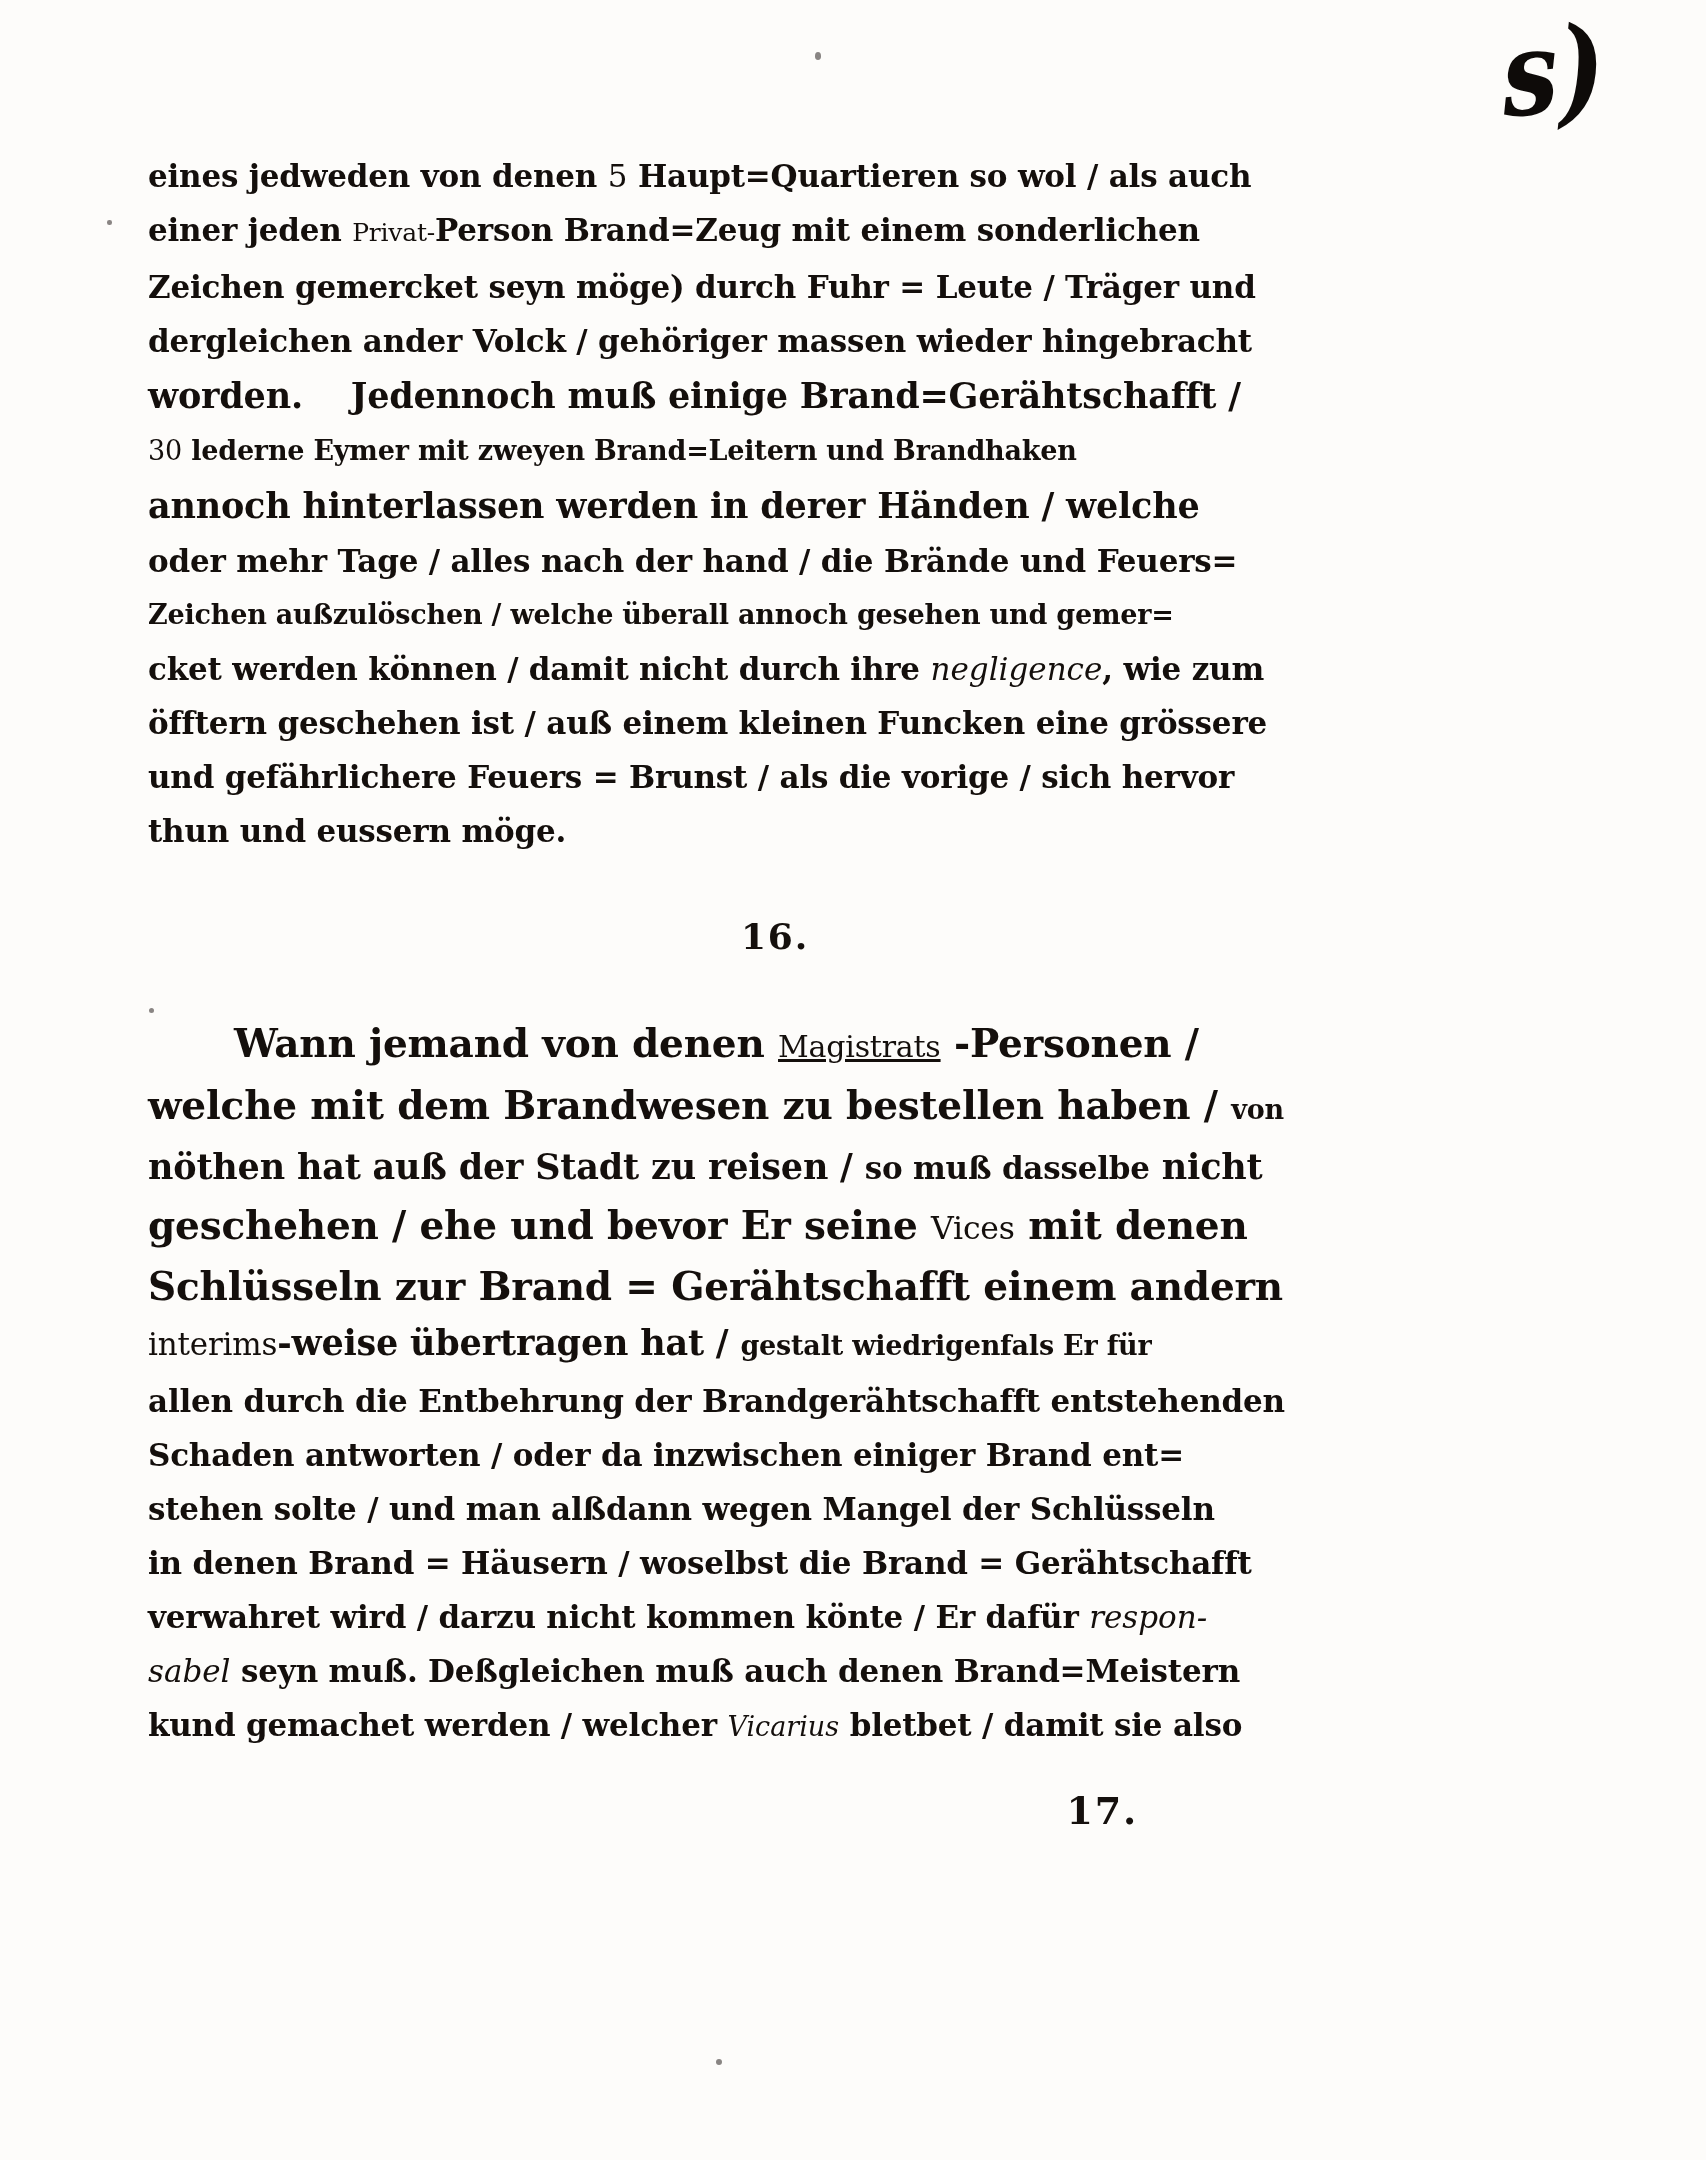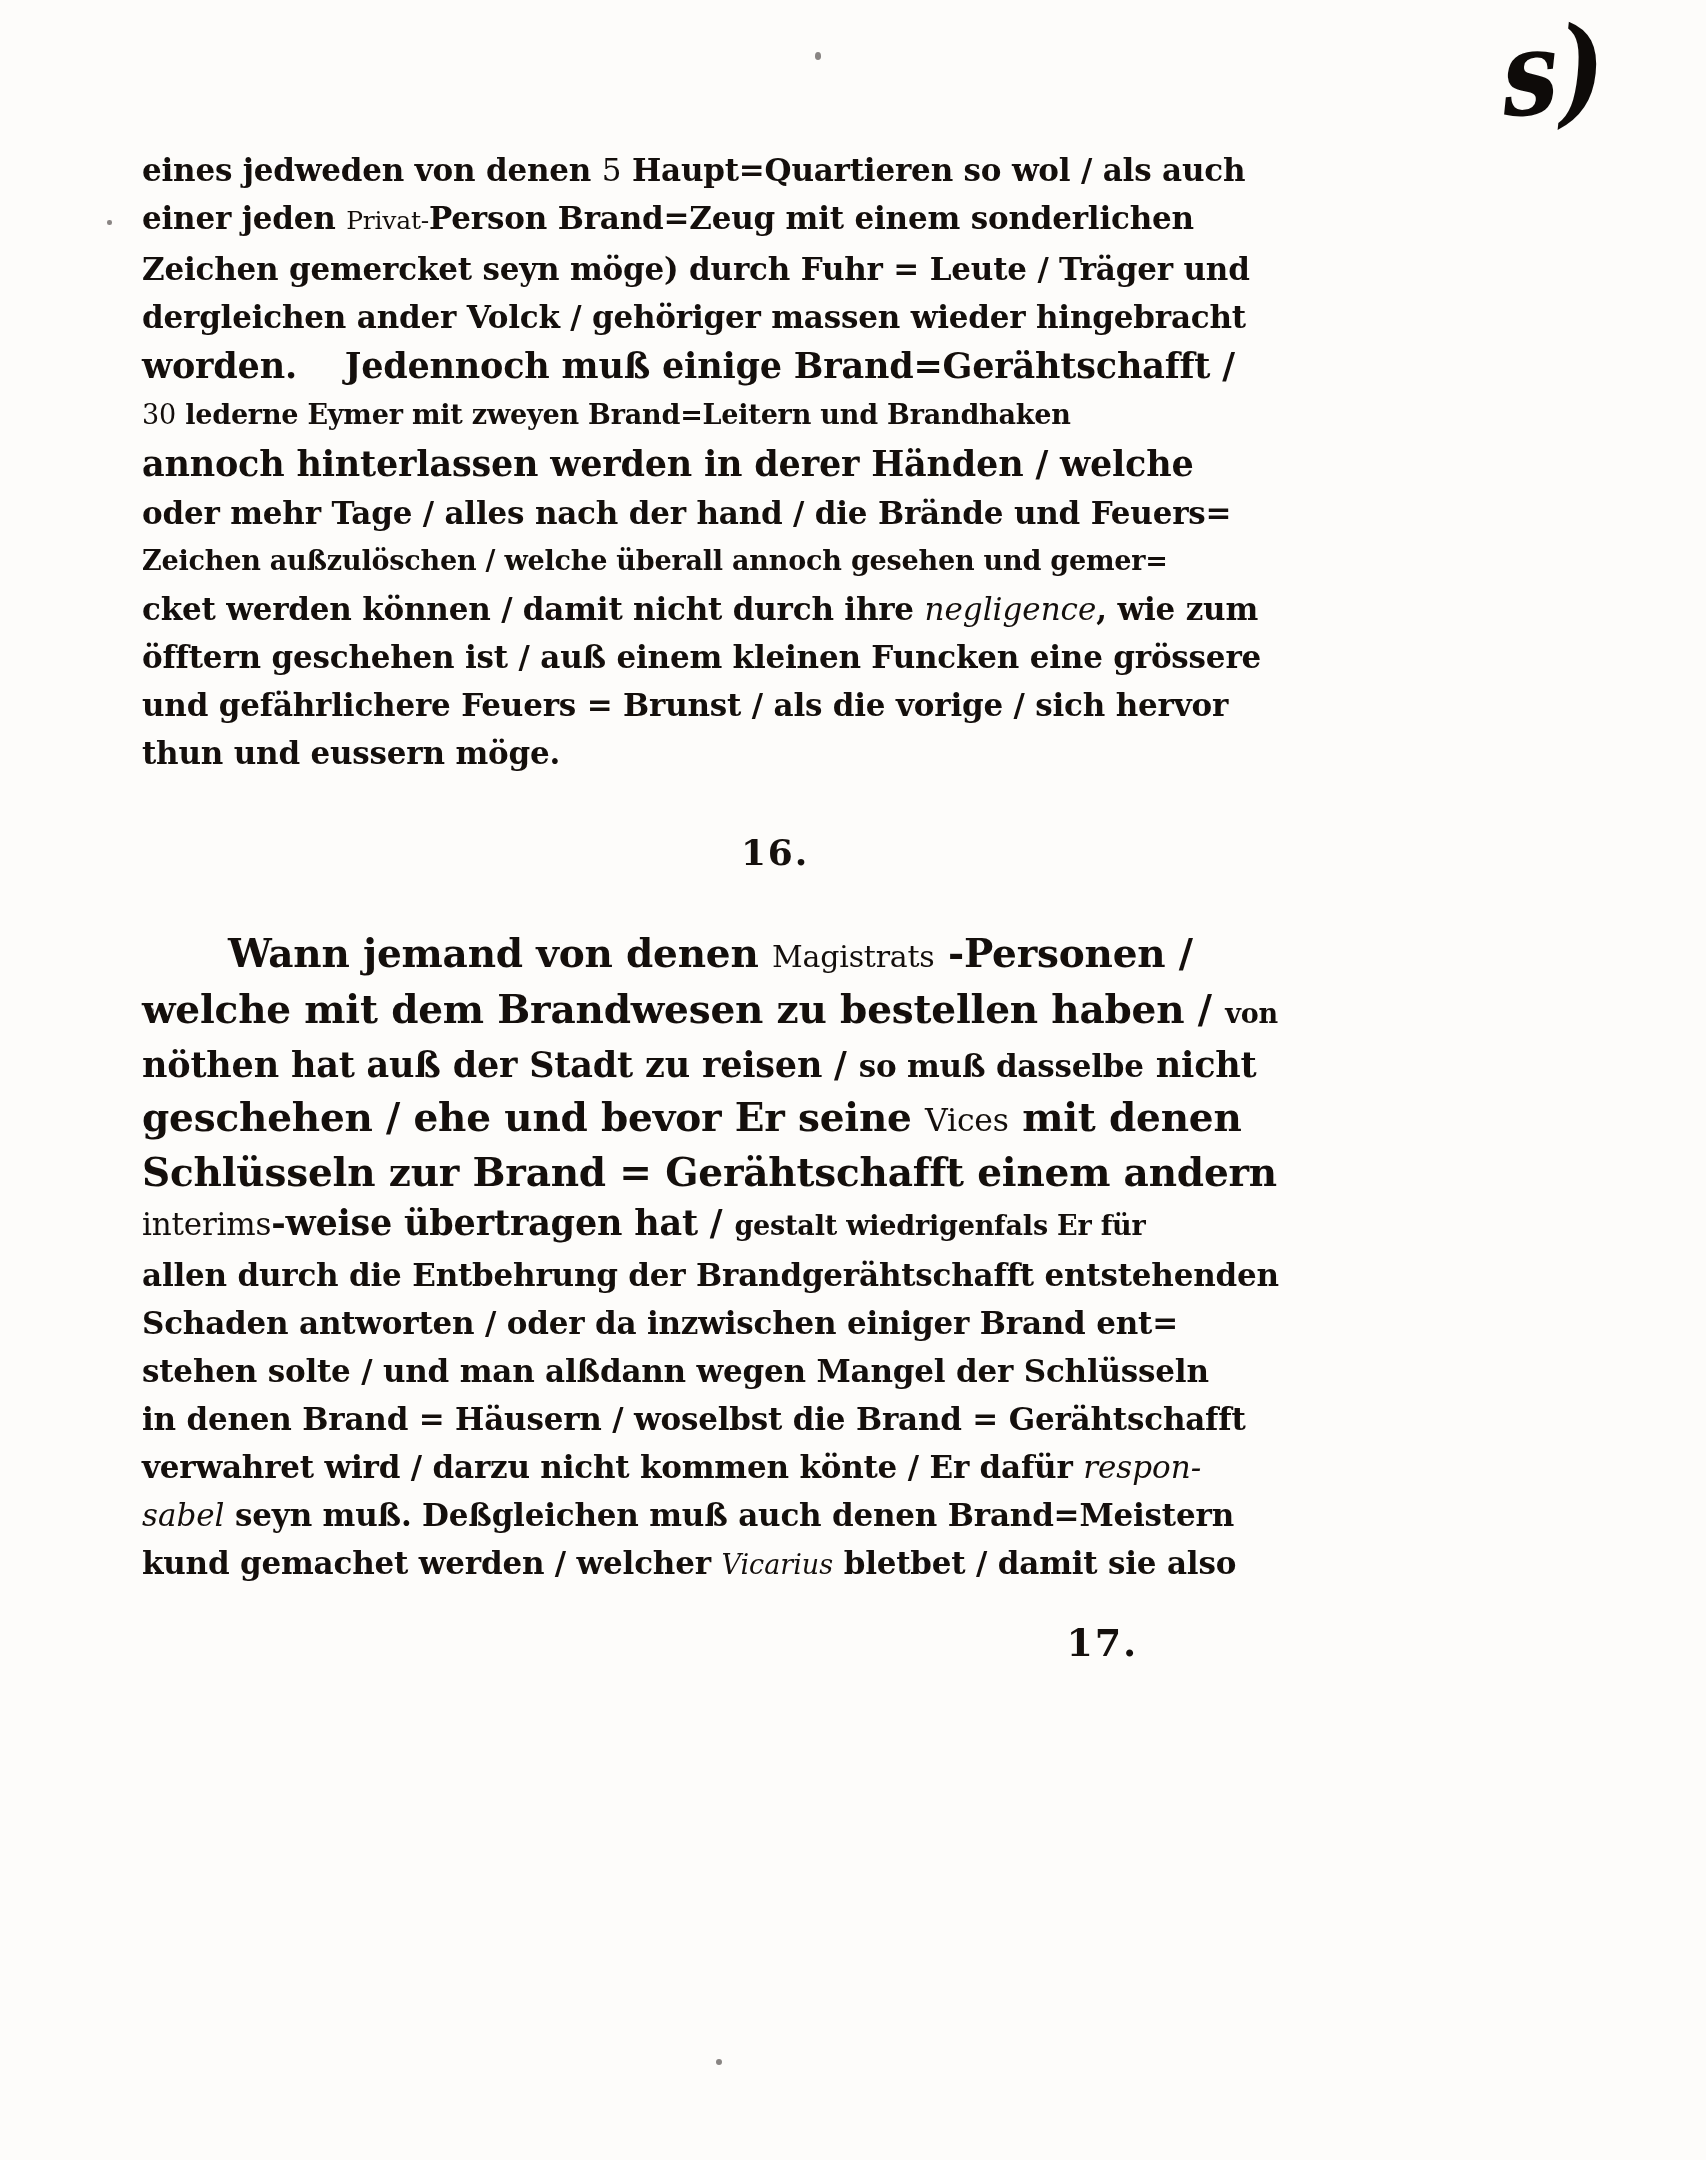--- a/index.html
+++ b/index.html
@@ -52,21 +52,21 @@
     top: 146px;
     width: 1266px;
   }
 
   
   .line {
     font-family: "DejaVu Serif", serif;
     color: #140f0c;
     white-space: nowrap;
     letter-spacing: -0.2px;
-    margin: 0;
+    margin: 6px;
   }
 
   
   .t-sm  { font-size: 27px; line-height: 48px; font-weight: 700; }
   .t-md  { font-size: 31px; line-height: 48px; font-weight: 700; }
   .t-lg  { font-size: 35px; line-height: 50px; font-weight: 700; }
   .t-xl  { font-size: 39px; line-height: 52px; font-weight: 700; }
 
   .line i, .line .lat {
     font-style: italic;
@@ -136,21 +136,21 @@
       <p class="line t-md">thun und eussern möge.</p>
     </div>
 
     <div class="big-gap"></div>
 
     <div class="section-num">16.</div>
 
     <div class="big-gap"></div>
 
     <div>
-      <p class="line t-xl indent-first">Wann jemand von denen <span class="lat-rm" style="font-size:30px;">Magistrats</span> -Personen /</p>
+      <p class="line t-xl indent-first">Wann jemand von denen <span class="lat-rm" style="font-size:30px;text-decoration:underline;">Magistrats</span> -Personen /</p>
       <p class="line t-xl">welche mit dem Brandwesen zu bestellen haben / <span style="font-size:27px;">von</span></p>
       <p class="line t-lg">nöthen hat auß der Stadt zu reisen / <span style="font-size:31px;">so muß dasselbe</span> nicht</p>
       <p class="line t-xl">geschehen / ehe und bevor Er seine <span class="lat-rm" style="font-size:31.5px;">Vices</span> mit denen</p>
       <p class="line t-xl">Schlüsseln zur Brand = Gerähtschafft einem andern</p>
       <p class="line t-lg"><span class="lat-rm" style="font-size:31px;">interims</span>-weise übertragen hat / <span style="font-size:27px;">gestalt wiedrigenfals Er für</span></p>
       <p class="line t-md">allen durch die Entbehrung der Brandgerähtschafft entstehenden</p>
       <p class="line t-md">Schaden antworten  /  oder da inzwischen einiger Brand ent=</p>
       <p class="line t-md">stehen solte /  und man alßdann wegen Mangel der Schlüsseln</p>
       <p class="line t-md">in denen Brand = Häusern /  woselbst die Brand = Gerähtschafft</p>
       <p class="line t-md">verwahret wird / darzu nicht kommen könte / Er dafür <span class="lat">respon-</span></p>

